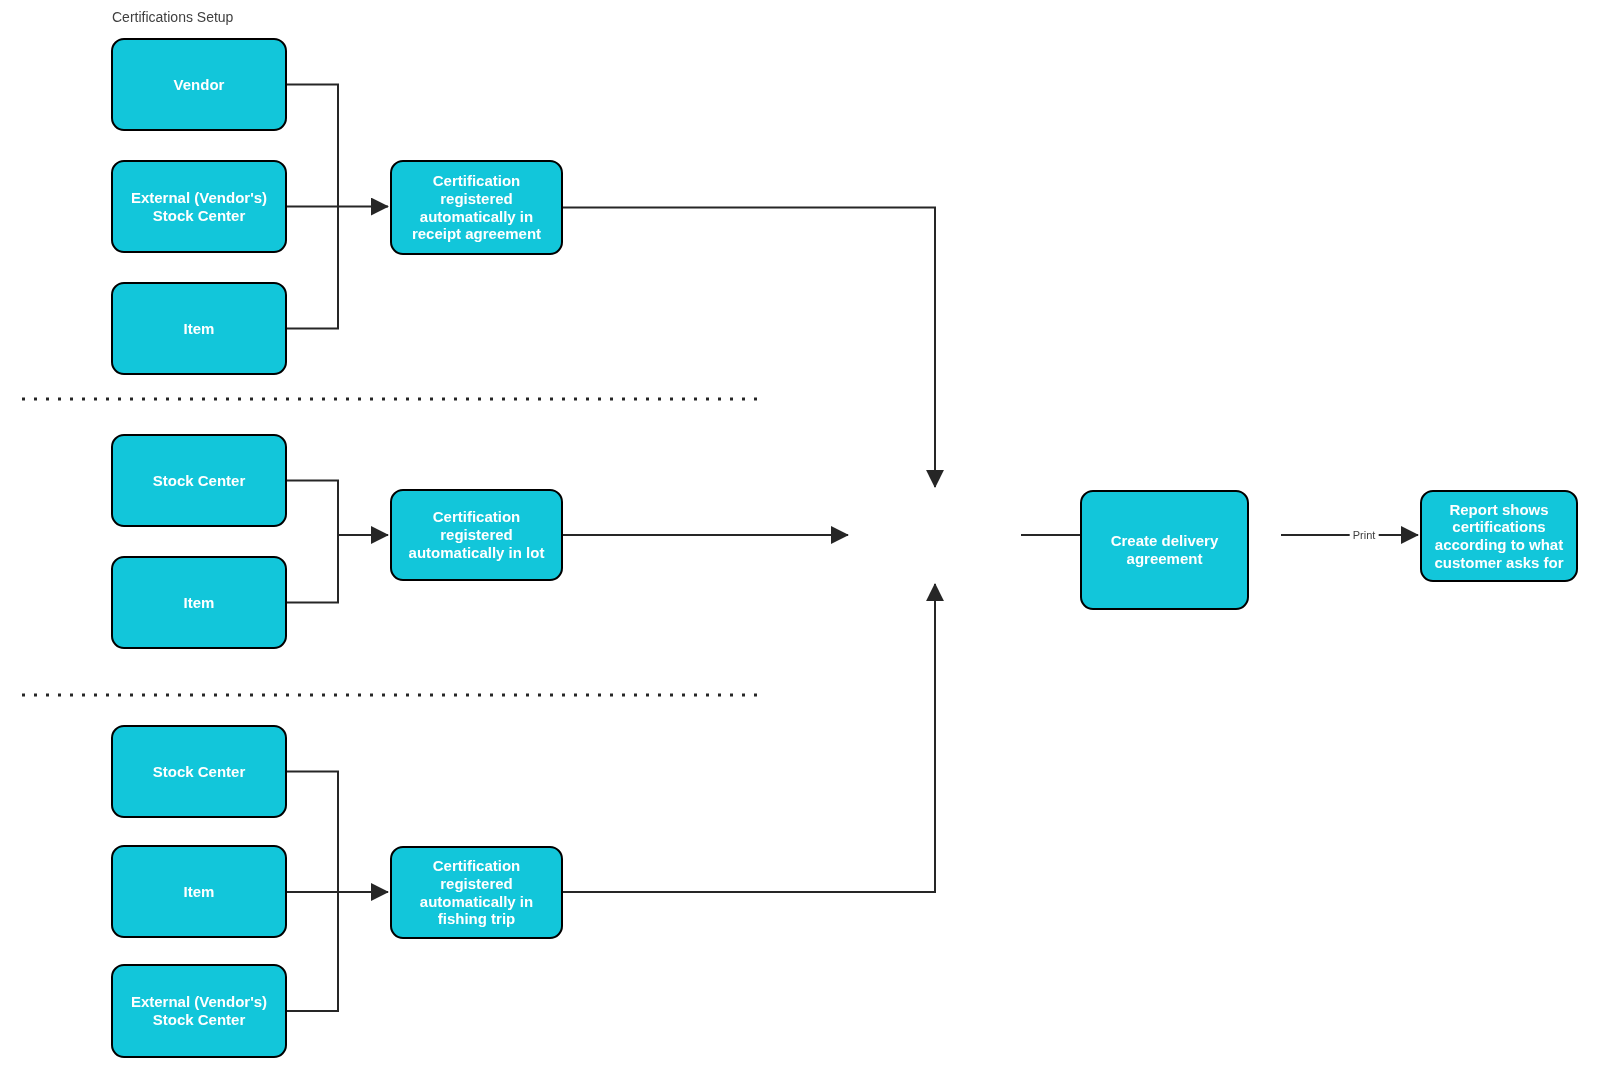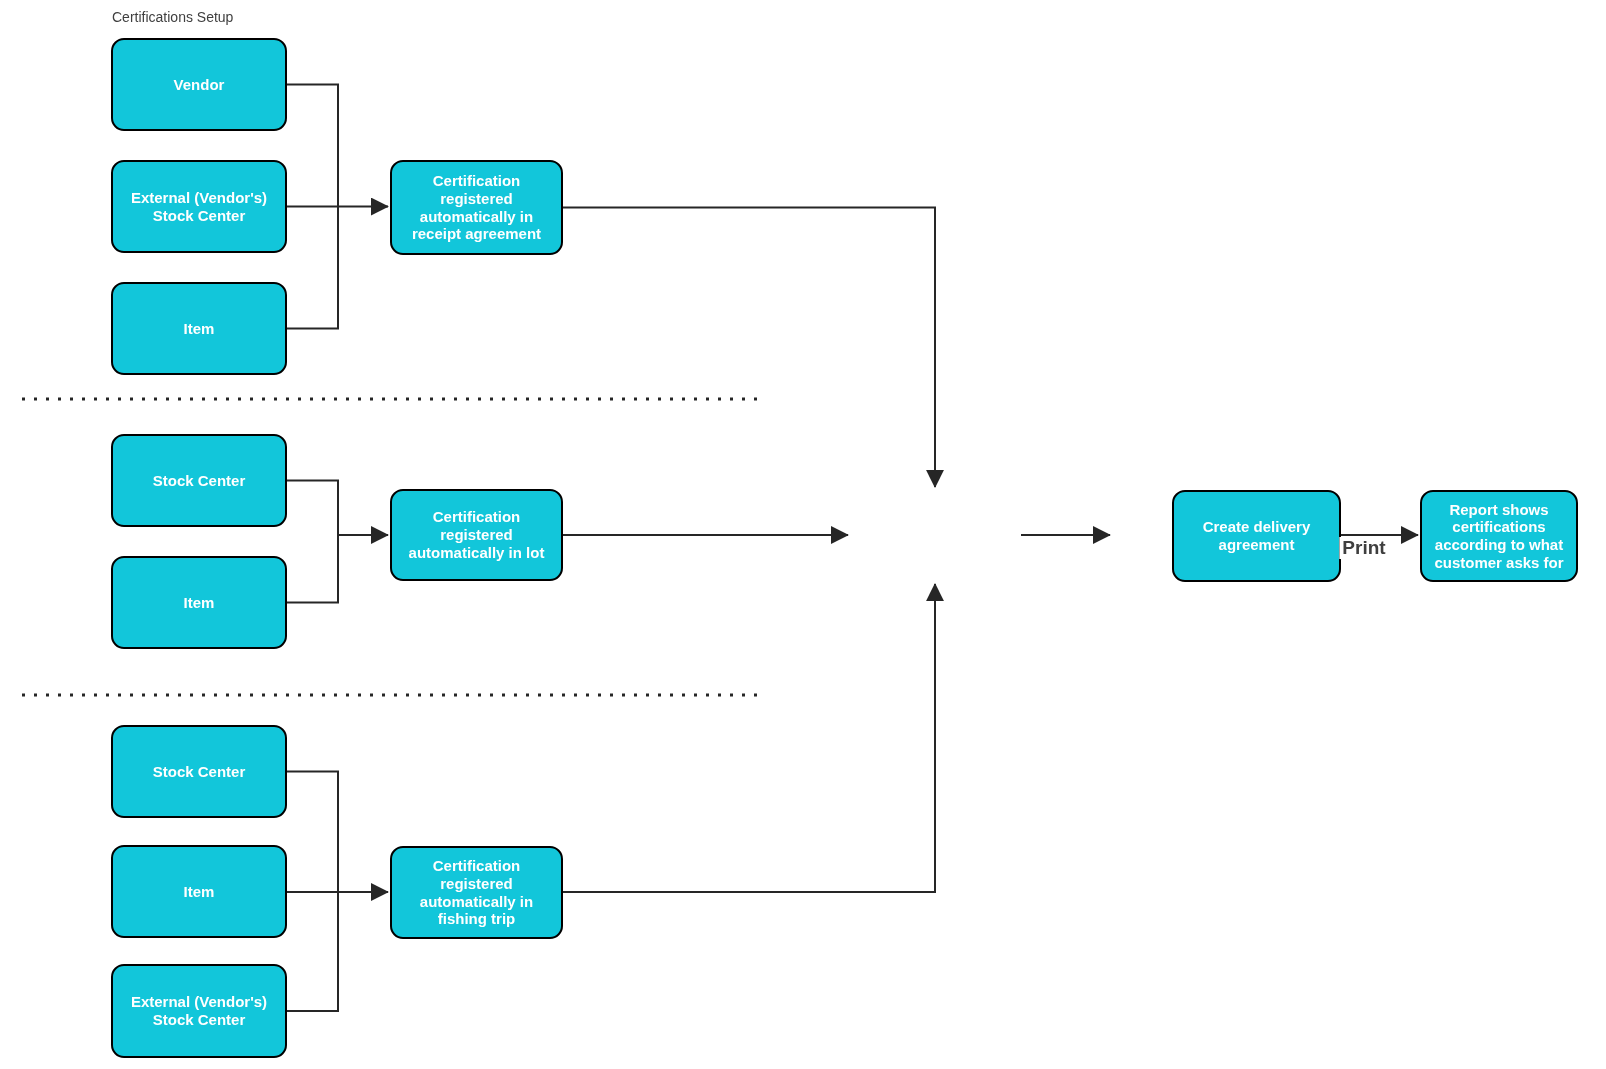--- a/index.html
+++ b/index.html
@@ -65,44 +65,43 @@
     left: 112px;
     top: 9px;
     font-size: 14px;
     color: var(--label-text);
     white-space: nowrap;
   }
 
   .edge-label {
     position: absolute;
     left: 1364px;
-    top: 548px;
+    top: 535px;
     transform: translate(-50%, -50%);
-    font-size: 19px;
+    font-size: 11px;
     color: var(--label-text);
     background: var(--background);
     padding: 0 3px;
     white-space: nowrap;
-    font-weight: bold;
   }
 
   
   .n-vendor          { left: 111px;  top: 38px;  width: 176px; height: 93px; }
   .n-ext-top         { left: 111px;  top: 160px; width: 176px; height: 93px; }
   .n-item-top        { left: 111px;  top: 282px; width: 176px; height: 93px; }
   .n-receipt         { left: 390px;  top: 160px; width: 173px; height: 95px; }
   .n-stock-mid       { left: 111px;  top: 434px; width: 176px; height: 93px; }
   .n-item-mid        { left: 111px;  top: 556px; width: 176px; height: 93px; }
   .n-lot             { left: 390px;  top: 489px; width: 173px; height: 92px; }
   .n-stock-bot       { left: 111px;  top: 725px; width: 176px; height: 93px; }
   .n-item-bot        { left: 111px;  top: 845px; width: 176px; height: 93px; }
   .n-ext-bot         { left: 111px;  top: 964px; width: 176px; height: 94px; }
   .n-fishing         { left: 390px;  top: 846px; width: 173px; height: 93px; }
   .n-setup           { left: 850px;  top: 489px; width: 171px; height: 93px; }
-  .n-create          { left: 1172px; top: 490px; width: 169px; height: 92px; }
+  .n-create          { left: 1080px; top: 490px; width: 169px; height: 120px; }
   .n-report          { left: 1420px; top: 490px; width: 158px; height: 92px; }
 </style>
 </head>
 <body>
 
 <div class="canvas">
 
   <div class="diagram-title">Certifications Setup</div>
 
   <svg class="edge-layer" width="1606" height="1069" viewBox="0 0 1606 1069" xmlns="http://www.w3.org/2000/svg">

